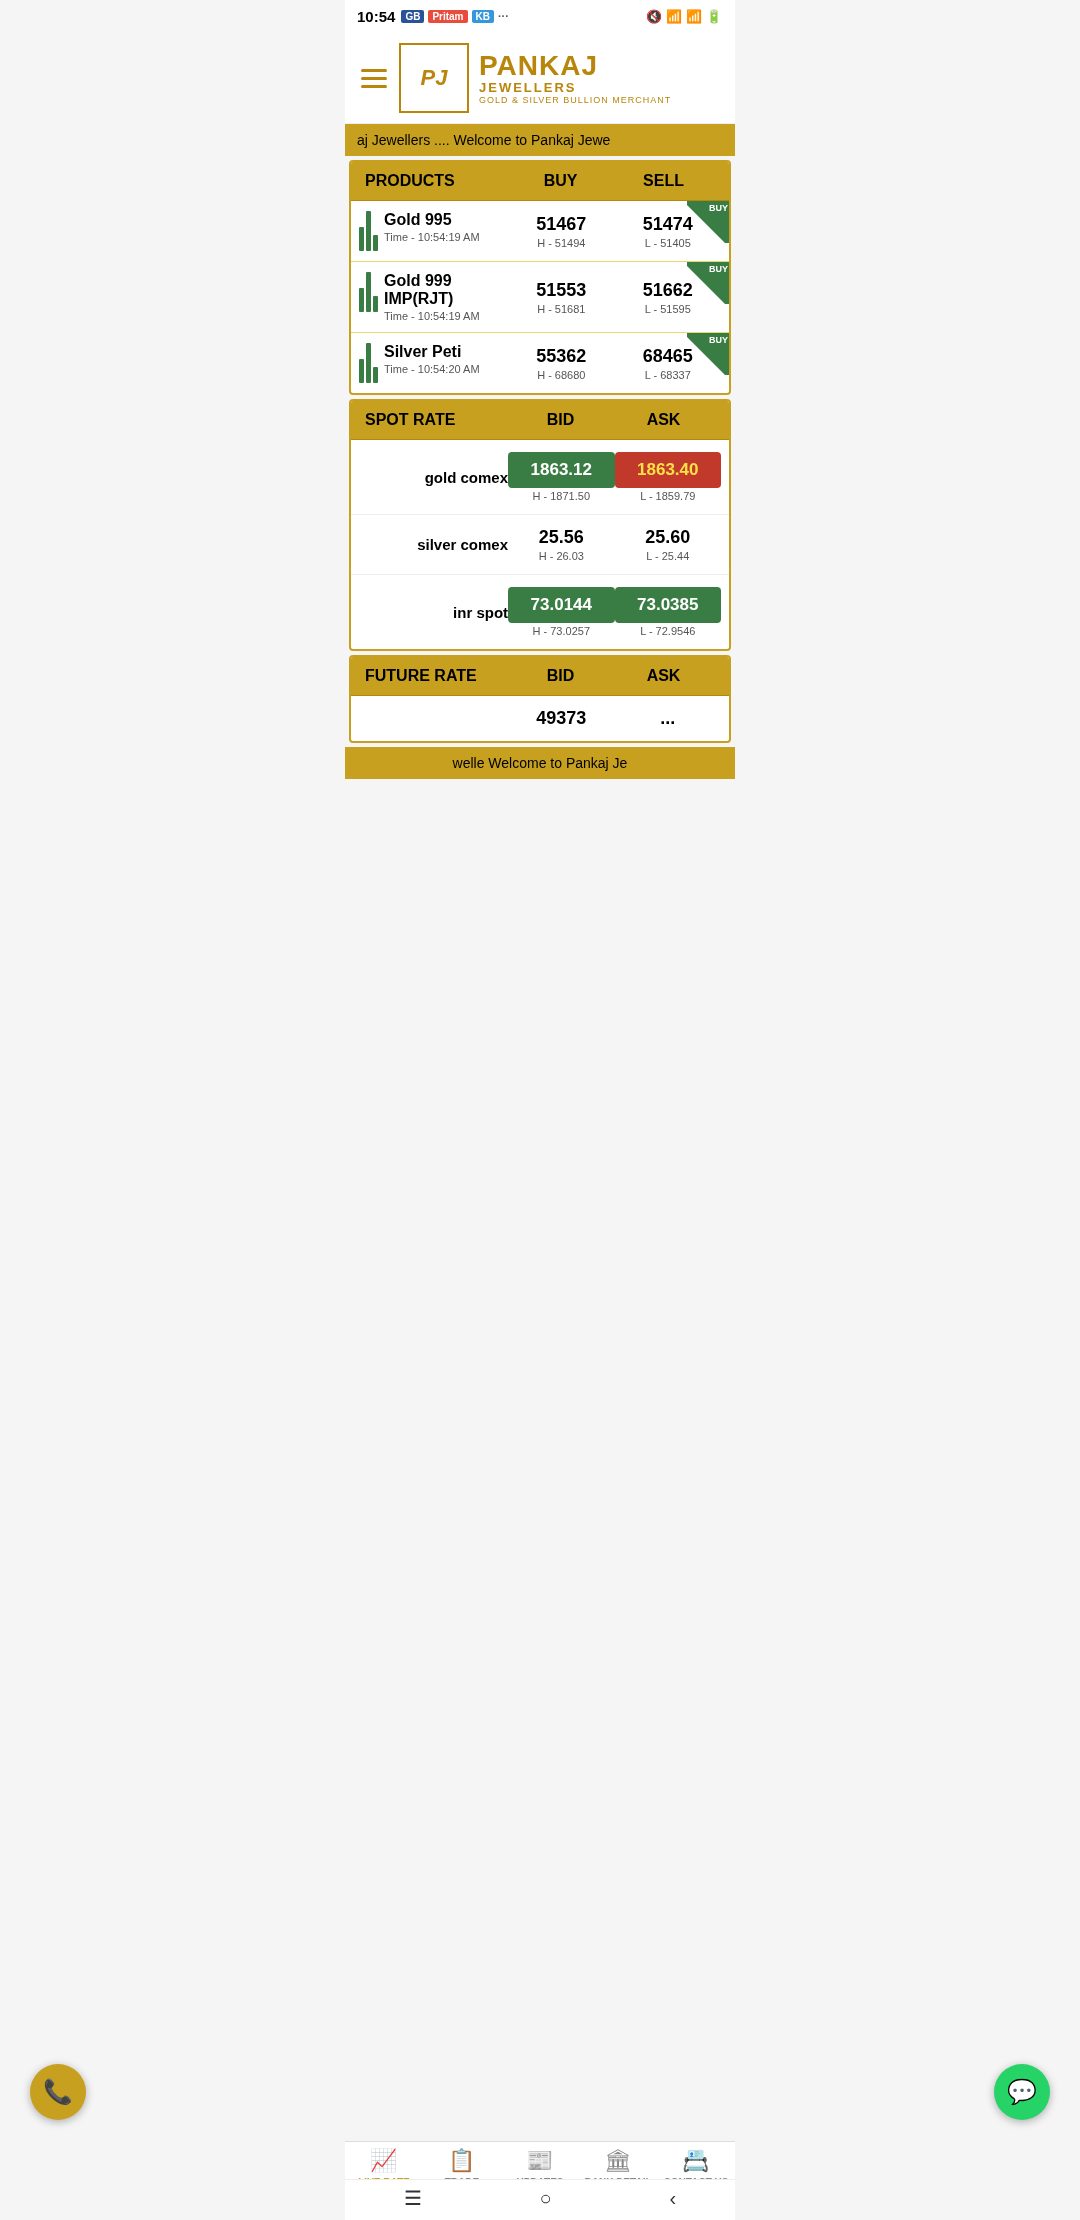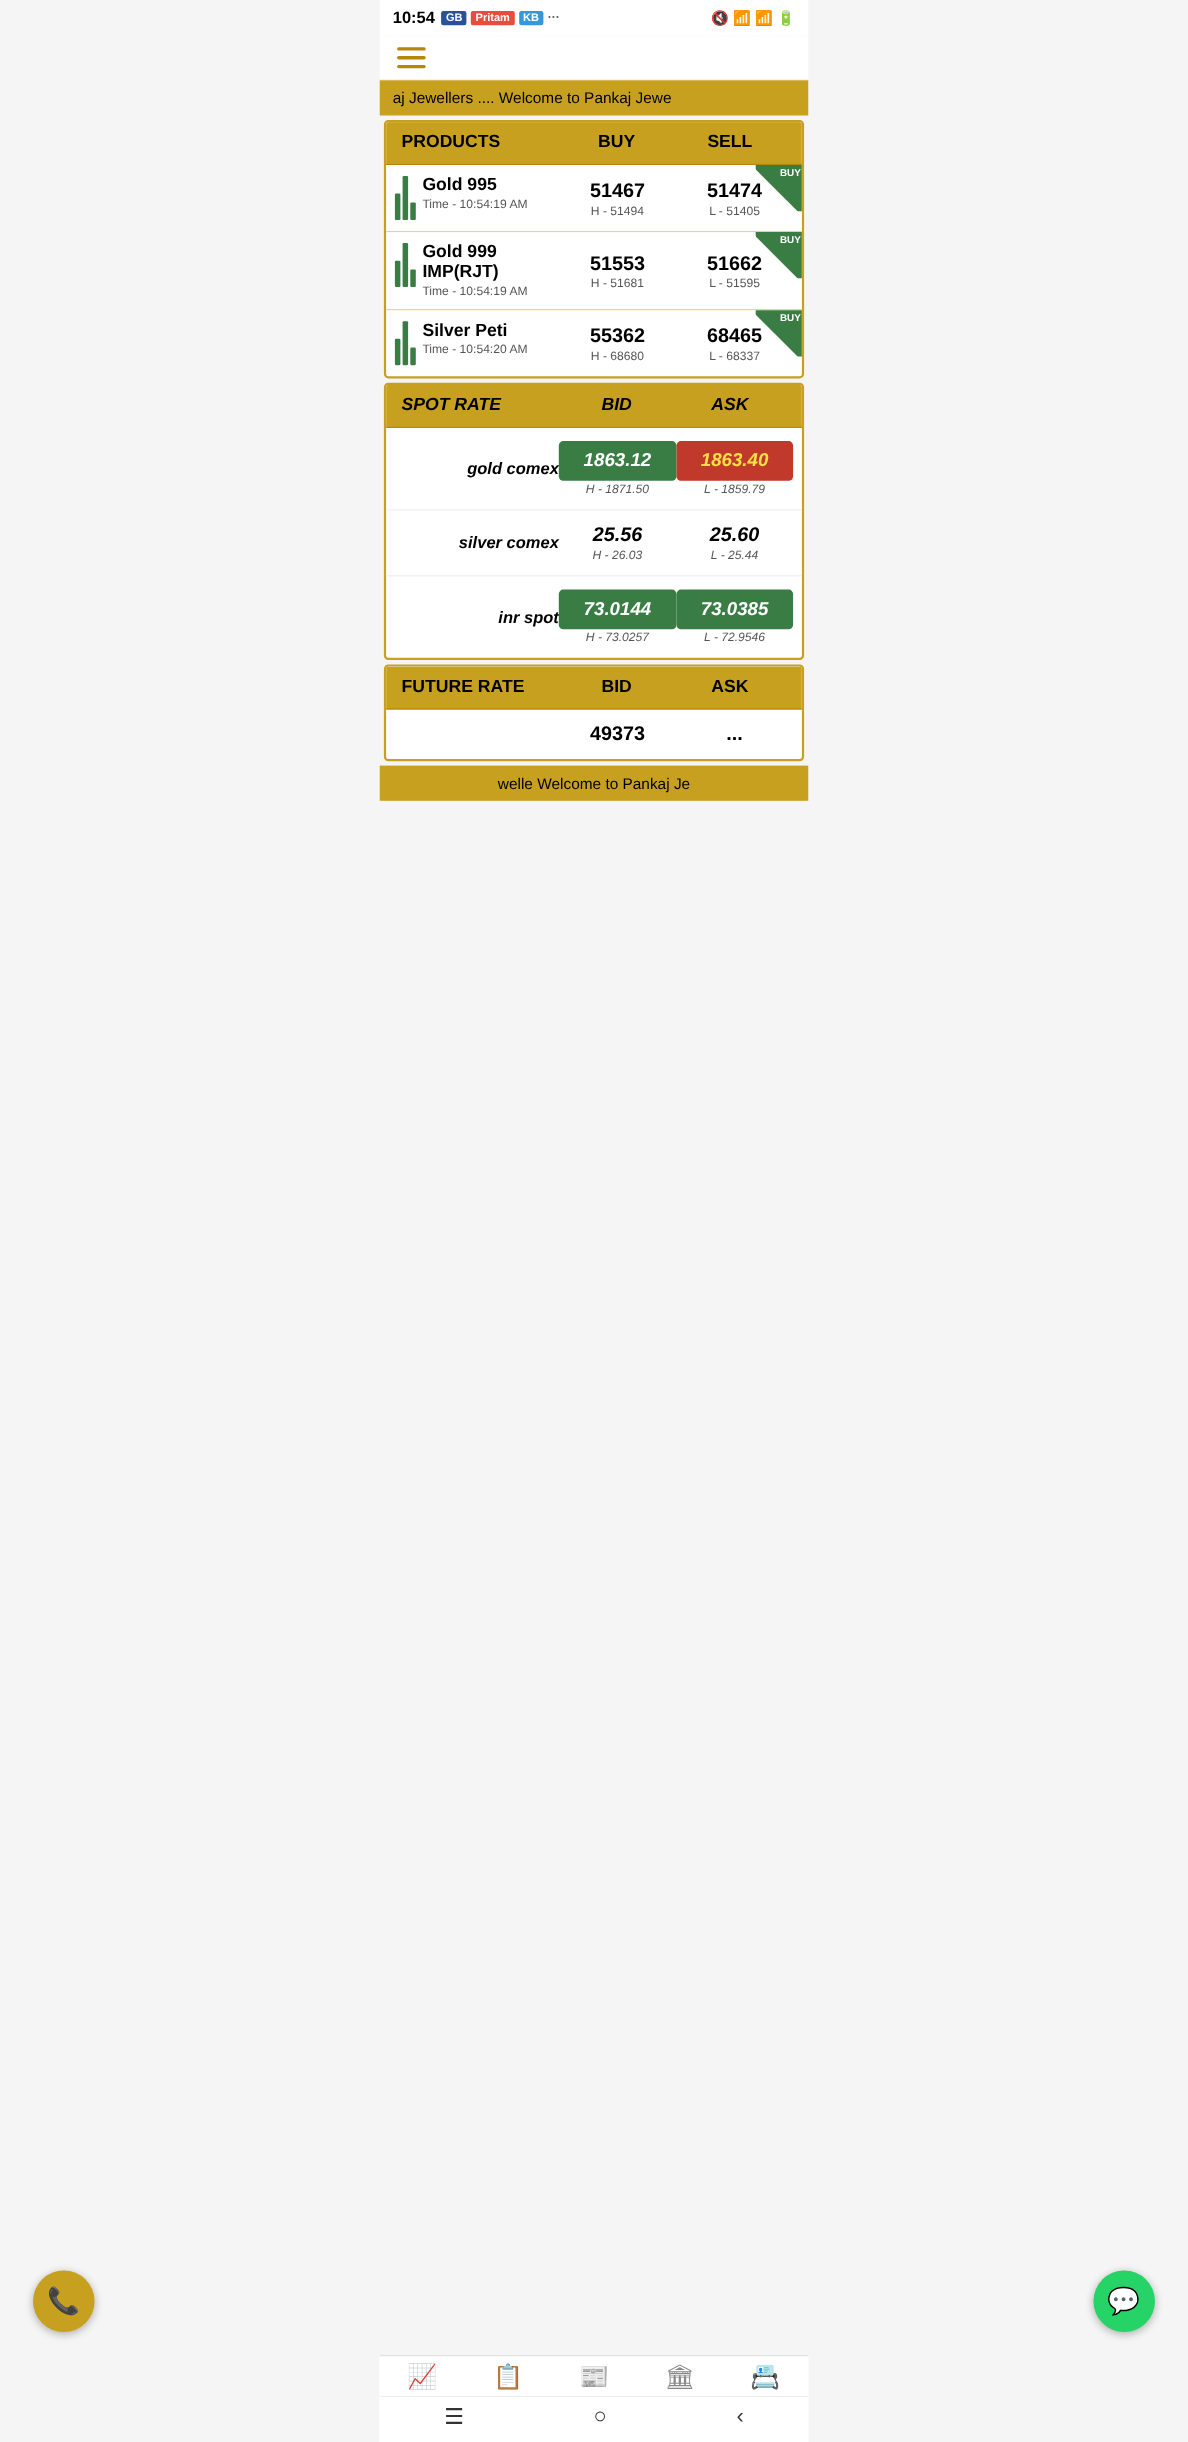--- a/index.html
+++ b/index.html
@@ -184,21 +184,20 @@
       clip-path: polygon(100% 0, 100% 100%, 0 0);
     }
 
     
     .spot-section {
       background: #fff;
       border: 2px solid #c8a020;
       margin: 4px;
       border-radius: 4px;
       overflow: hidden;
-      font-style: italic;
     }
 
     .spot-row {
       display: grid;
       grid-template-columns: 1.4fr 1fr 1fr;
       align-items: center;
       padding: 12px 8px;
       border-bottom: 1px solid #eee;
     }
 
@@ -360,20 +359,30 @@
       <span>📶</span>
       <span>🔋</span>
     </div>
   </div>
 
   <div class="header">
     <div class="hamburger">
       <span></span>
         <span></span>
         <span></span>
+    </div>
+    <div class="logo-area">
+      <div class="logo-box">
+        <em>PJ</em>
+      </div>
+      <div class="brand-text">
+        <span class="brand-name">PANKAJ</span>
+        <span class="brand-sub">JEWELLERS</span>
+        <span class="brand-tagline">GOLD &amp; SILVER BULLION MERCHANT</span>
+      </div>
     </div>
   </div>
 
   <div class="marquee-bar">
     <span>aj Jewellers ....          Welcome to Pankaj Jewe</span>
   </div>
 
   <div class="products-section">
     <div class="section-header">
       <span>PRODUCTS</span>

